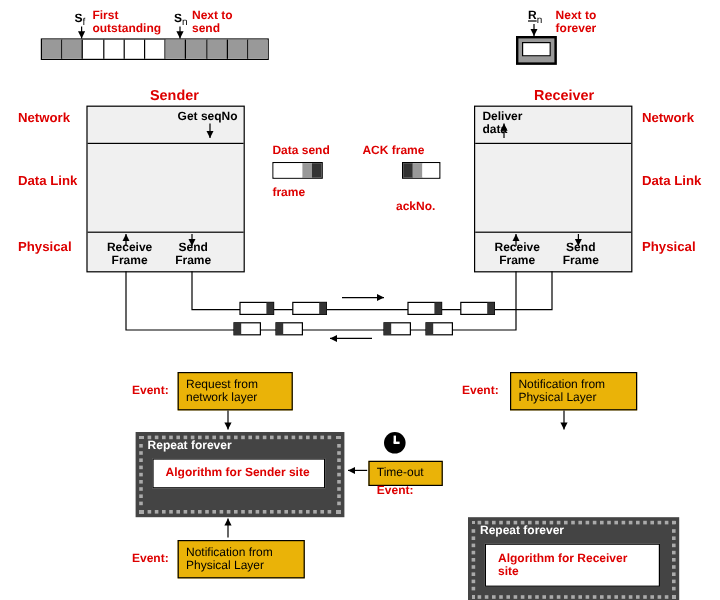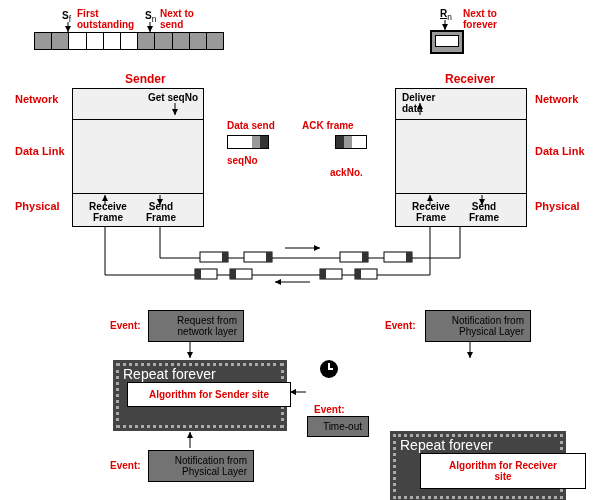--- a/index.html
+++ b/index.html
@@ -9,25 +9,25 @@
     height: 500px;
     font-family: Arial, sans-serif;
     font-size: 10px;
     position: relative;
     background: white;
   }
   .red { color: #d00; font-weight: bold; }
   .black { color: #000; font-weight: bold; }
   .abs { position: absolute; }
   .box-outline { border: 1px solid #000; background: #f0f0f0; }
-  .green-box { background: #737373; border: 1px solid #000; padding: 4px 6px; text-align: right; }
+  .green-box { background: #eab308; border: 1px solid #000; padding: 4px 6px; text-align: left; }
   .dark-box { background: #444; padding: 8px; position: relative; }
   .dark-box::before { content:""; position:absolute; inset:3px; border:3px dotted #aaa; pointer-events:none; }
-  .algo-box { background: #fff; border: 1px solid #000; padding: 6px 20px; color: #d00; font-weight: bold; text-align: center; position: relative; }
-  .dark-label { color: #fff; font-weight: normal; font-size:14px; }
+  .algo-box { background: #fff; border: 1px solid #000; padding: 6px 10px; color: #d00; font-weight: bold; text-align: left; position: relative; }
+  .dark-label { color: #fff; font-weight: bold; font-size:10px; }
   svg { position:absolute; top:0; left:0; pointer-events:none; }
 </style>
 </head>
 <body>
 
 <div class="abs" style="left:62px; top:10px;">
   <span class="black">S</span><sub>f</sub>
 </div>
 <div class="abs red" style="left:77px; top:8px; width:70px;">First outstanding</div>
 
@@ -85,21 +85,21 @@
   <div style="position:absolute; left:14px; bottom:3px; width:42px; text-align:center;" class="black">Receive Frame</div>
   <div style="position:absolute; left:68px; bottom:3px; width:40px; text-align:center;" class="black">Send Frame</div>
 </div>
 
 <div class="abs red" style="left:227px; top:120px;">Data send</div>
 <div class="abs" style="left:227px; top:135px; width:40px; height:12px; border:1px solid #000; display:flex;">
   <div style="flex:1;background:#fff;"></div>
     <div style="width:8px;background:#999;"></div>
     <div style="width:8px;background:#333;"></div>
 </div>
-<div class="abs red" style="left:227px; top:155px;">seqNo</div>
+<div class="abs red" style="left:227px; top:155px;">frame</div>
 
 <div class="abs red" style="left:302px; top:120px;">ACK frame</div>
 <div class="abs" style="left:335px; top:135px; width:30px; height:12px; border:1px solid #000; display:flex;">
   <div style="width:8px;background:#333;"></div>
     <div style="width:8px;background:#999;"></div>
     <div style="flex:1;background:#fff;"></div>
 </div>
 <div class="abs red" style="left:330px; top:167px;">ackNo.</div>
 
 <div class="abs red" style="left:110px; top:320px;">Event:</div>
@@ -108,29 +108,29 @@
 <div class="abs red" style="left:385px; top:320px;">Event:</div>
 <div class="abs green-box" style="left:425px; top:310px; width:92px;">Notification from Physical Layer</div>
 
 <div class="abs dark-box" style="left:113px; top:360px; width:158px; height:55px;">
   <div class="dark-label" style="position:absolute; left:10px; top:6px;">Repeat forever</div>
   <div class="algo-box" style="position:absolute; left:14px; top:22px; width:122px;">Algorithm for Sender site</div>
 </div>
 
 <div class="abs dark-box" style="left:390px; top:360px; width:160px; height:55px;">
   <div class="dark-label" style="position:absolute; left:10px; top:6px;">Repeat forever</div>
-  <div class="algo-box" style="position:absolute; left:30px; top:22px; width:124px;">Algorithm for Receiver site</div>
+  <div class="algo-box" style="position:absolute; left:14px; top:22px; width:124px;">Algorithm for Receiver site</div>
 </div>
 
 <div class="abs" style="left:320px; top:360px; width:18px; height:18px; border-radius:50%; background:#000;">
   <div style="position:absolute; left:8px; top:3px; width:2px; height:6px; background:#fff;"></div>
   <div style="position:absolute; left:8px; top:8px; width:5px; height:2px; background:#fff;"></div>
 </div>
 
-<div class="abs green-box" style="left:307px; top:384px; width:48px;margin-top:32px;">Time-out</div>
+<div class="abs green-box" style="left:307px; top:384px; width:48px;">Time-out</div>
 <div class="abs red" style="left:314px; top:404px;">Event:</div>
 
 <div class="abs red" style="left:110px; top:460px;">Event:</div>
 <div class="abs green-box" style="left:148px; top:450px; width:92px;">Notification from Physical Layer</div>
 
 <svg width="600" height="500">
   <defs>
     <marker id="arr" markerWidth="8" markerHeight="8" refX="6" refY="3" orient="auto">
       <path d="M0,0 L6,3 L0,6 Z" fill="#000"></path>
     </marker>

